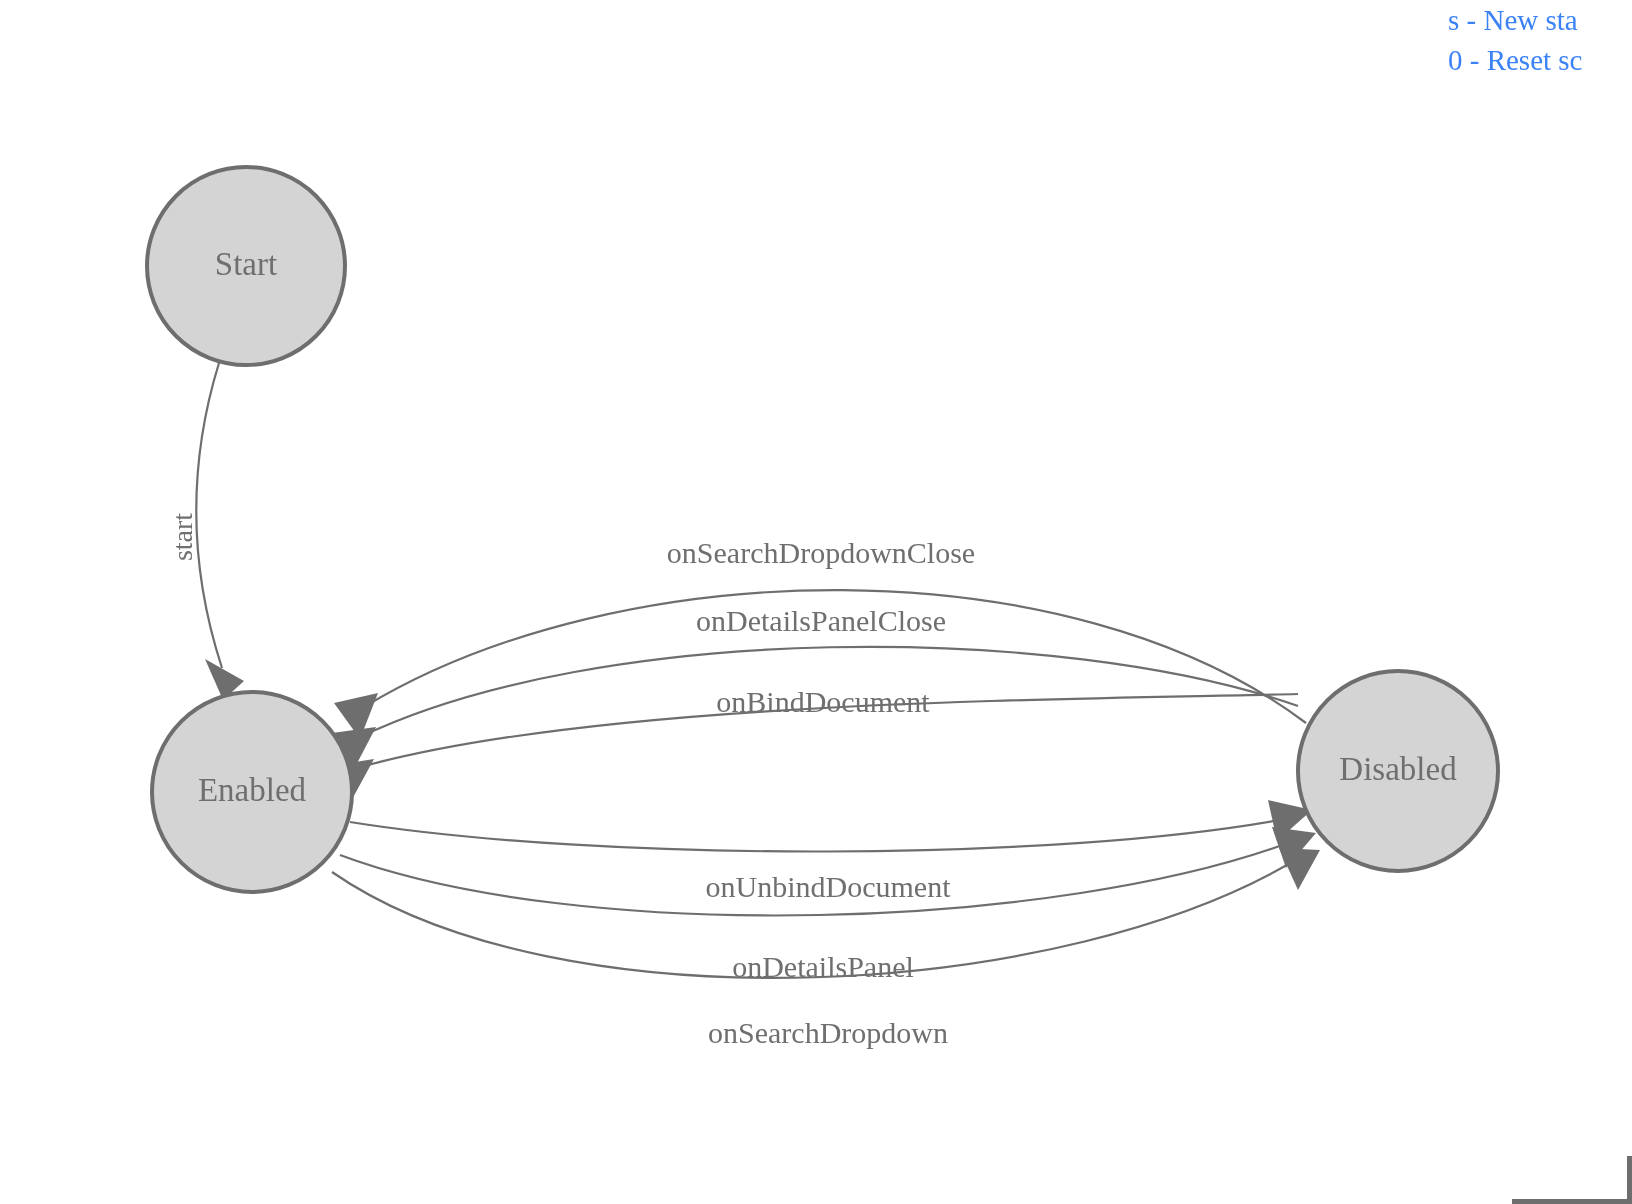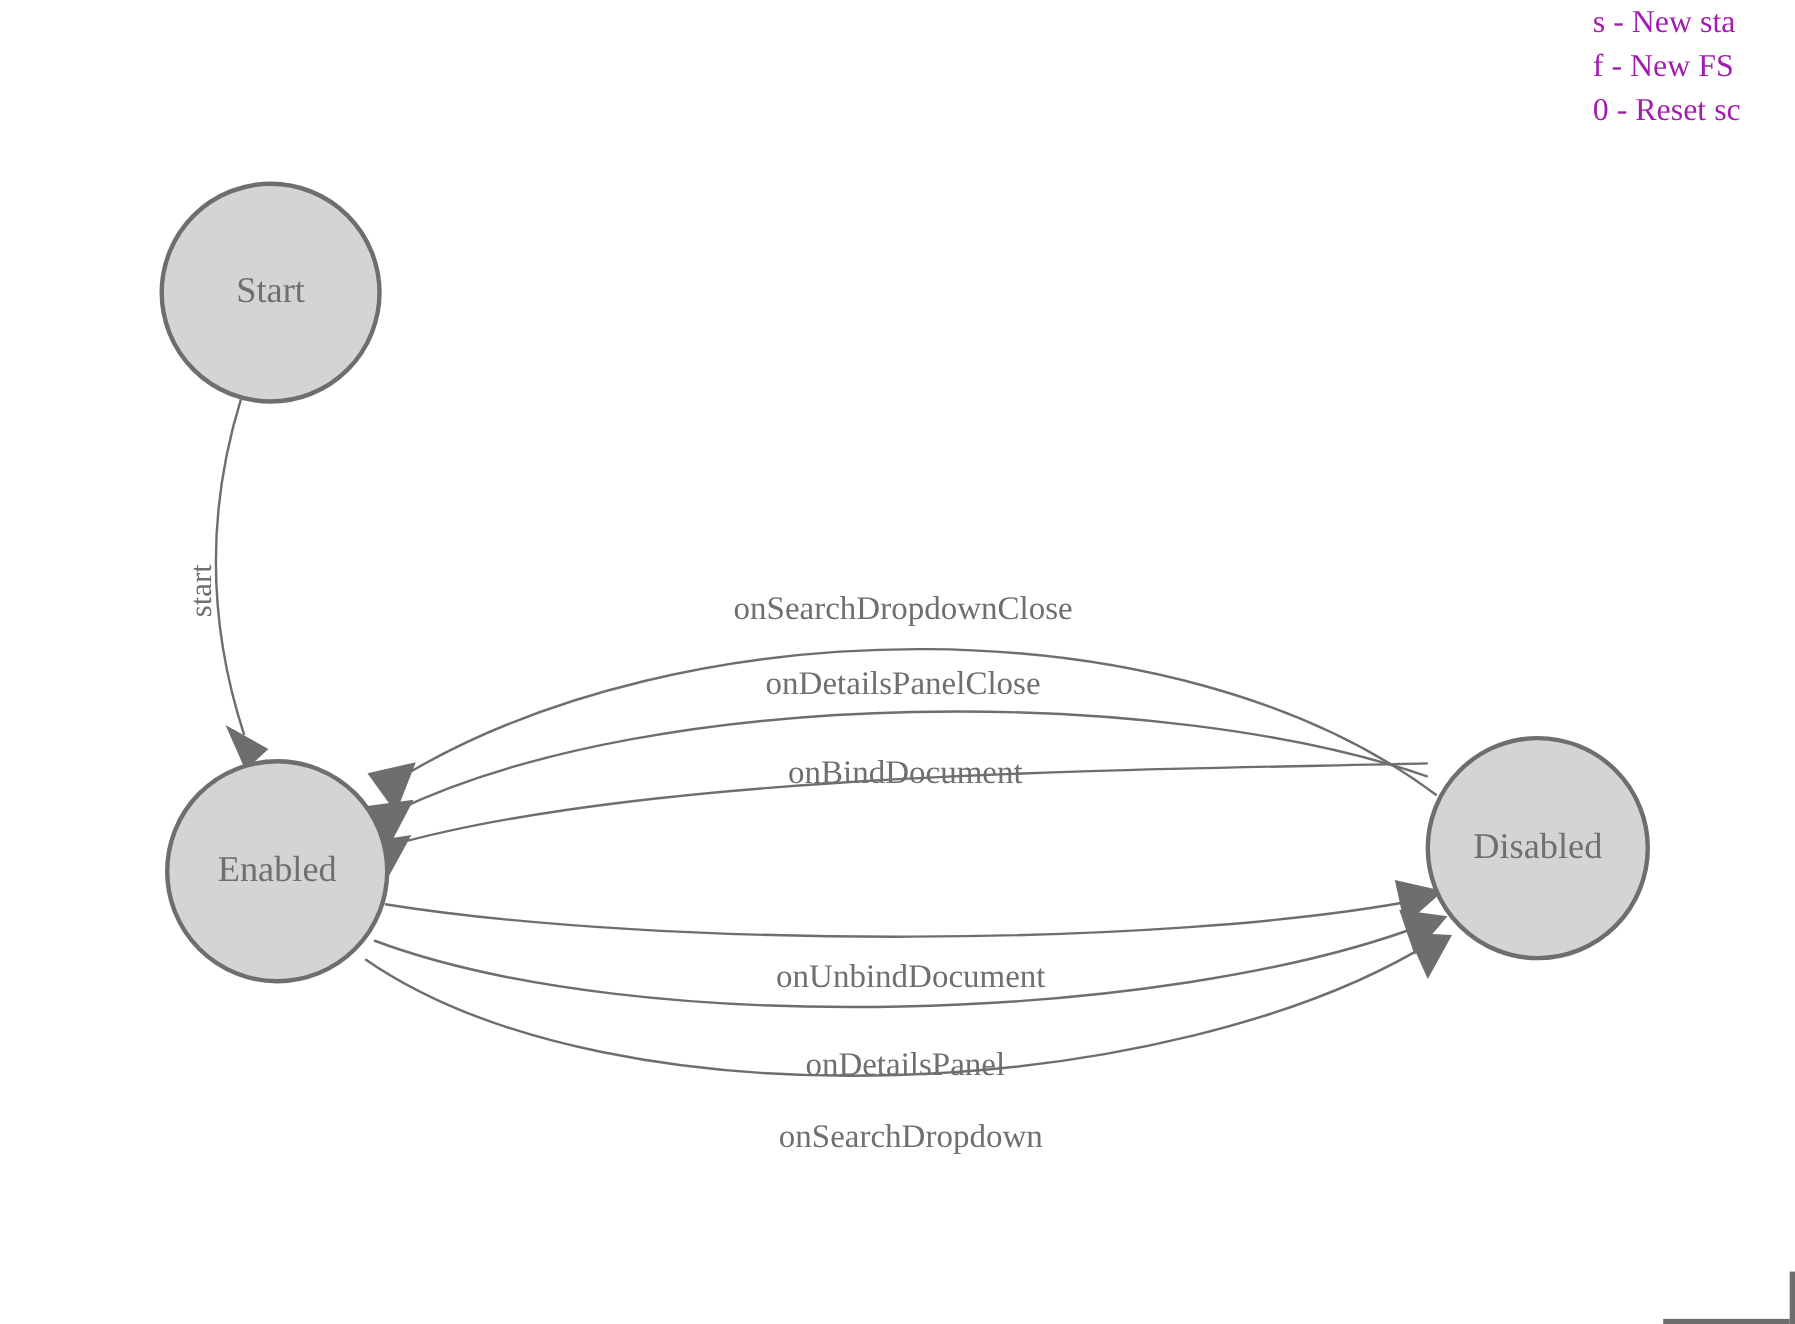--- a/index.html
+++ b/index.html
@@ -71,21 +71,21 @@
   #help-overlay {
     position: absolute;
     top: 0px;
     right: 0px;
     width: 212px;
     height: 156px;
     overflow: hidden;
     pointer-events: none;
   }
   #help-overlay .help-line {
-    color: #a21caf;
+    color: #3b82f6;
     font-family: "Liberation Serif", "DejaVu Serif", serif;
     font-size: 29px;
     line-height: 40px;
     white-space: nowrap;
     padding-left: 28px;
   }
 
   
   #vscrollbar {
     position: absolute;
@@ -165,20 +165,19 @@
 
     <g>
       <circle class="node-circle" cx="1398" cy="771" r="100"></circle>
       <text class="node-label" x="1398" y="772">Disabled</text>
     </g>
 
   </svg>
 
   <div id="help-overlay">
     <div class="help-line">s - New sta</div>
-    <div class="help-line">f - New FS</div>
     <div class="help-line">0 - Reset sc</div>
   </div>
 
   <div id="vscrollbar"></div>
   <div id="hscrollbar"></div>
 
 </div>
 
 </body></html>

